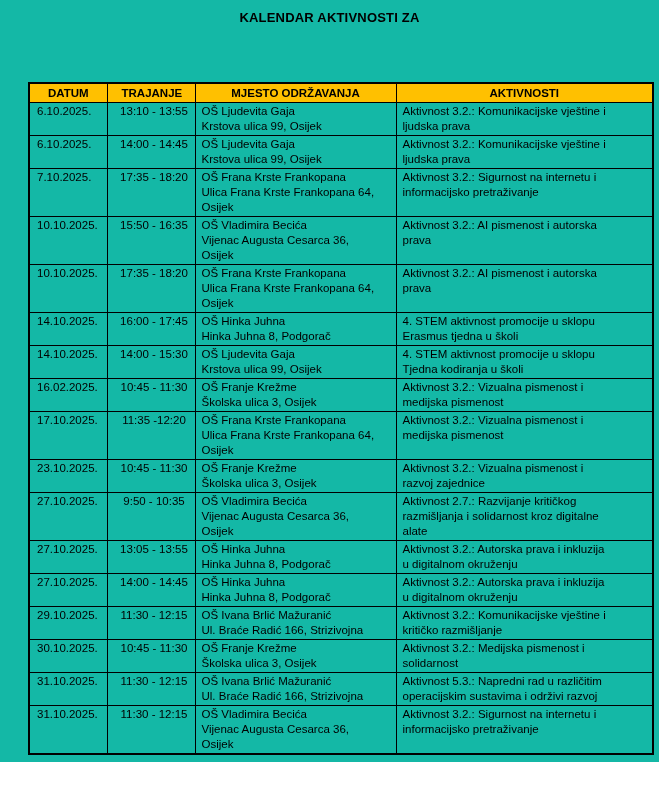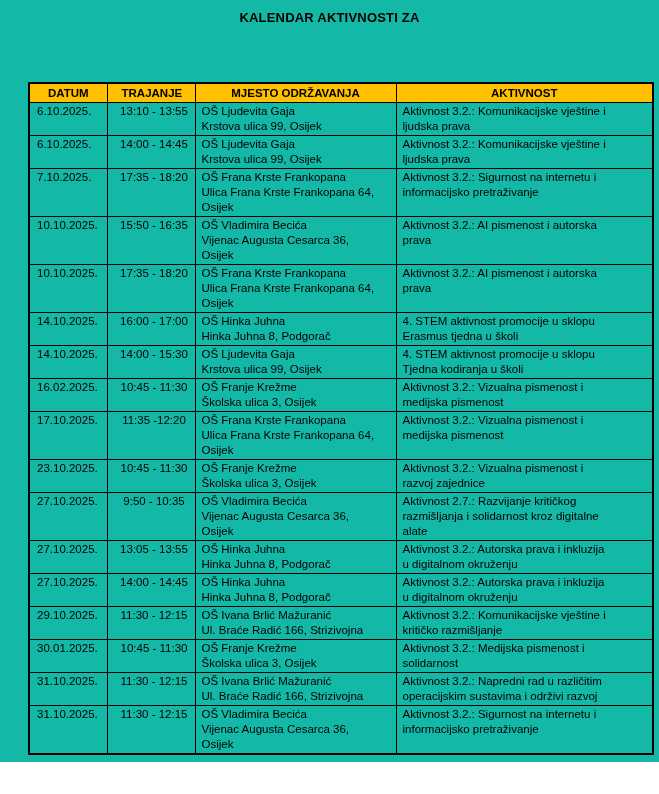--- a/index.html
+++ b/index.html
@@ -71,21 +71,21 @@
       <col class="c-datum">
       <col class="c-trajanje">
       <col class="c-mjesto">
       <col class="c-aktivnost">
     </colgroup>
     <thead>
       <tr>
         <th>DATUM</th>
         <th>TRAJANJE</th>
         <th>MJESTO ODRŽAVANJA</th>
-        <th>AKTIVNOST</th>
+        <th>AKTIVNOSTI</th>
       </tr>
     </thead>
     <tbody id="table-body">
         <tr>
           <td class="col-datum">6.10.2025.</td>
           <td class="col-trajanje">13:10 - 13:55</td>
           <td class="col-mjesto">OŠ Ljudevita Gaja
 Krstova ulica 99, Osijek</td>
           <td class="col-aktivnost">Aktivnost 3.2.: Komunikacijske vještine i
 ljudska prava</td>
@@ -120,21 +120,21 @@
           <td class="col-datum">10.10.2025.</td>
           <td class="col-trajanje">17:35 - 18:20</td>
           <td class="col-mjesto">OŠ Frana Krste Frankopana
 Ulica Frana Krste Frankopana 64,
 Osijek</td>
           <td class="col-aktivnost">Aktivnost 3.2.: AI pismenost i autorska
 prava</td>
         </tr>
         <tr>
           <td class="col-datum">14.10.2025.</td>
-          <td class="col-trajanje">16:00 - 17:00</td>
+          <td class="col-trajanje">16:00 - 17:45</td>
           <td class="col-mjesto">OŠ Hinka Juhna
 Hinka Juhna 8, Podgorač</td>
           <td class="col-aktivnost">4. STEM aktivnost promocije u sklopu
 Erasmus tjedna u školi</td>
         </tr>
         <tr>
           <td class="col-datum">14.10.2025.</td>
           <td class="col-trajanje">14:00 - 15:30</td>
           <td class="col-mjesto">OŠ Ljudevita Gaja
 Krstova ulica 99, Osijek</td>
@@ -194,33 +194,33 @@
         </tr>
         <tr>
           <td class="col-datum">29.10.2025.</td>
           <td class="col-trajanje">11:30 - 12:15</td>
           <td class="col-mjesto">OŠ Ivana Brlić Mažuranić
 Ul. Braće Radić 166, Strizivojna</td>
           <td class="col-aktivnost">Aktivnost 3.2.: Komunikacijske vještine i
 kritičko razmišljanje</td>
         </tr>
         <tr>
-          <td class="col-datum">30.01.2025.</td>
+          <td class="col-datum">30.10.2025.</td>
           <td class="col-trajanje">10:45 - 11:30</td>
           <td class="col-mjesto">OŠ Franje Krežme
 Školska ulica 3, Osijek</td>
           <td class="col-aktivnost">Aktivnost 3.2.: Medijska pismenost i
 solidarnost</td>
         </tr>
         <tr>
           <td class="col-datum">31.10.2025.</td>
           <td class="col-trajanje">11:30 - 12:15</td>
           <td class="col-mjesto">OŠ Ivana Brlić Mažuranić
 Ul. Braće Radić 166, Strizivojna</td>
-          <td class="col-aktivnost">Aktivnost 3.2.: Napredni rad u različitim
+          <td class="col-aktivnost">Aktivnost 5.3.: Napredni rad u različitim
 operacijskim sustavima i održivi razvoj</td>
         </tr>
         <tr>
           <td class="col-datum">31.10.2025.</td>
           <td class="col-trajanje">11:30 - 12:15</td>
           <td class="col-mjesto">OŠ Vladimira Becića
 Vijenac Augusta Cesarca 36,
 Osijek</td>
           <td class="col-aktivnost">Aktivnost 3.2.: Sigurnost na internetu i
 informacijsko pretraživanje</td>

